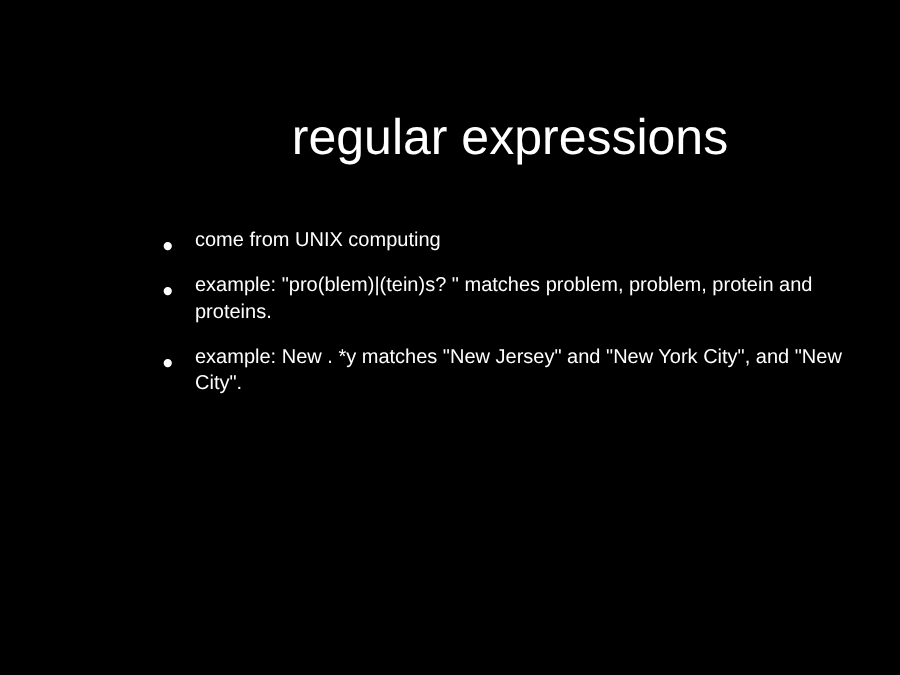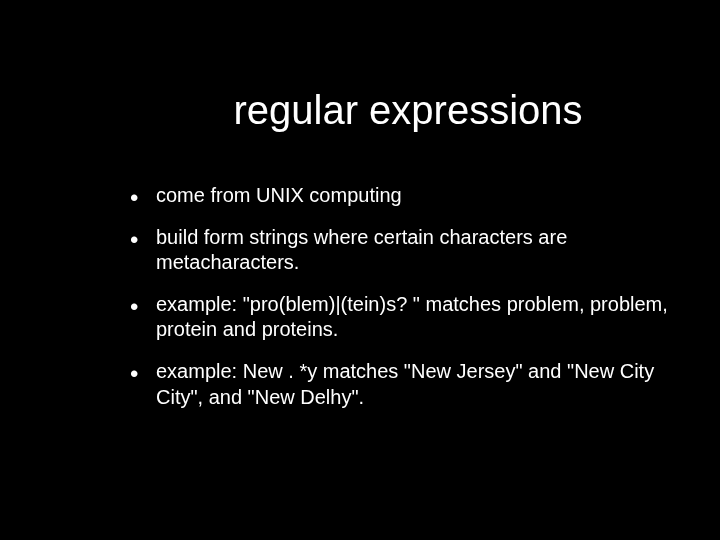--- a/index.html
+++ b/index.html
@@ -18,21 +18,21 @@
     }
     .title {
       text-align: center;
       font-size: 40px;
       font-weight: normal;
       margin-top: 10px;
       margin-bottom: 50px;
     }
     .bullets {
       list-style: none;
-      font-size: 20px;
+      font-size: 16px;
       line-height: 1.28;
     }
     .bullets li {
       position: relative;
       padding-left: 36px;
       margin-bottom: 2px;
     }
     .bullets li::before {
       content: "•";
       position: absolute;
@@ -42,17 +42,16 @@
       line-height: 1.28;
     }
   </style>
 </head>
 <body>
 
 <div class="slide">
   <h1 class="title">regular expressions</h1>
   <ul class="bullets">
     <li>come from UNIX computing</li>
-    <li>build form strings where certain characters are metacharacters.</li>
     <li>example: "pro(blem)|(tein)s? " matches problem, problem, protein and proteins.</li>
-    <li>example: New . *y matches "New Jersey" and "New City City", and "New Delhy".</li>
+    <li>example: New . *y matches "New Jersey" and "New York City", and "New City".</li>
   </ul>
 </div>
 
 </body></html>

